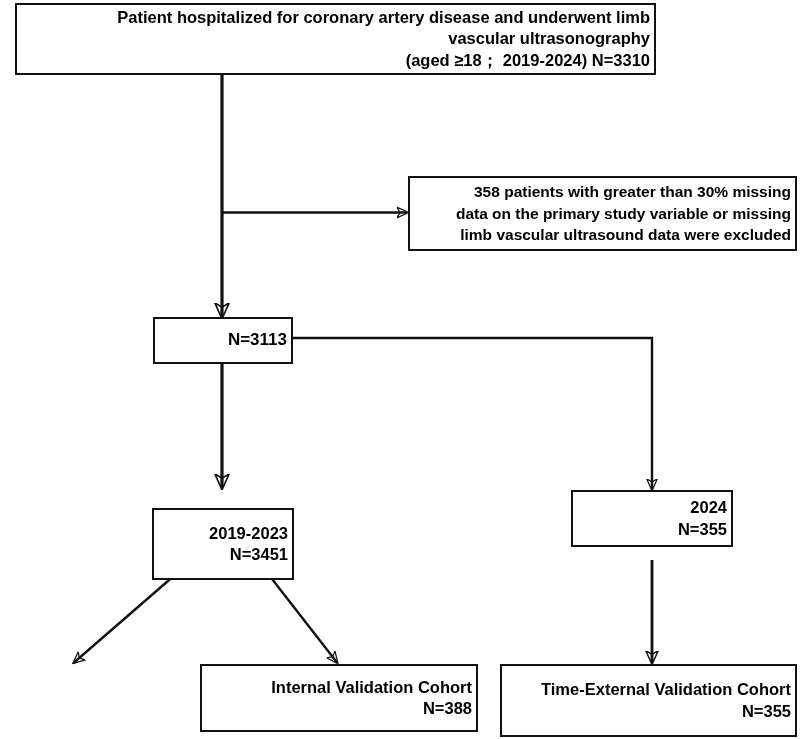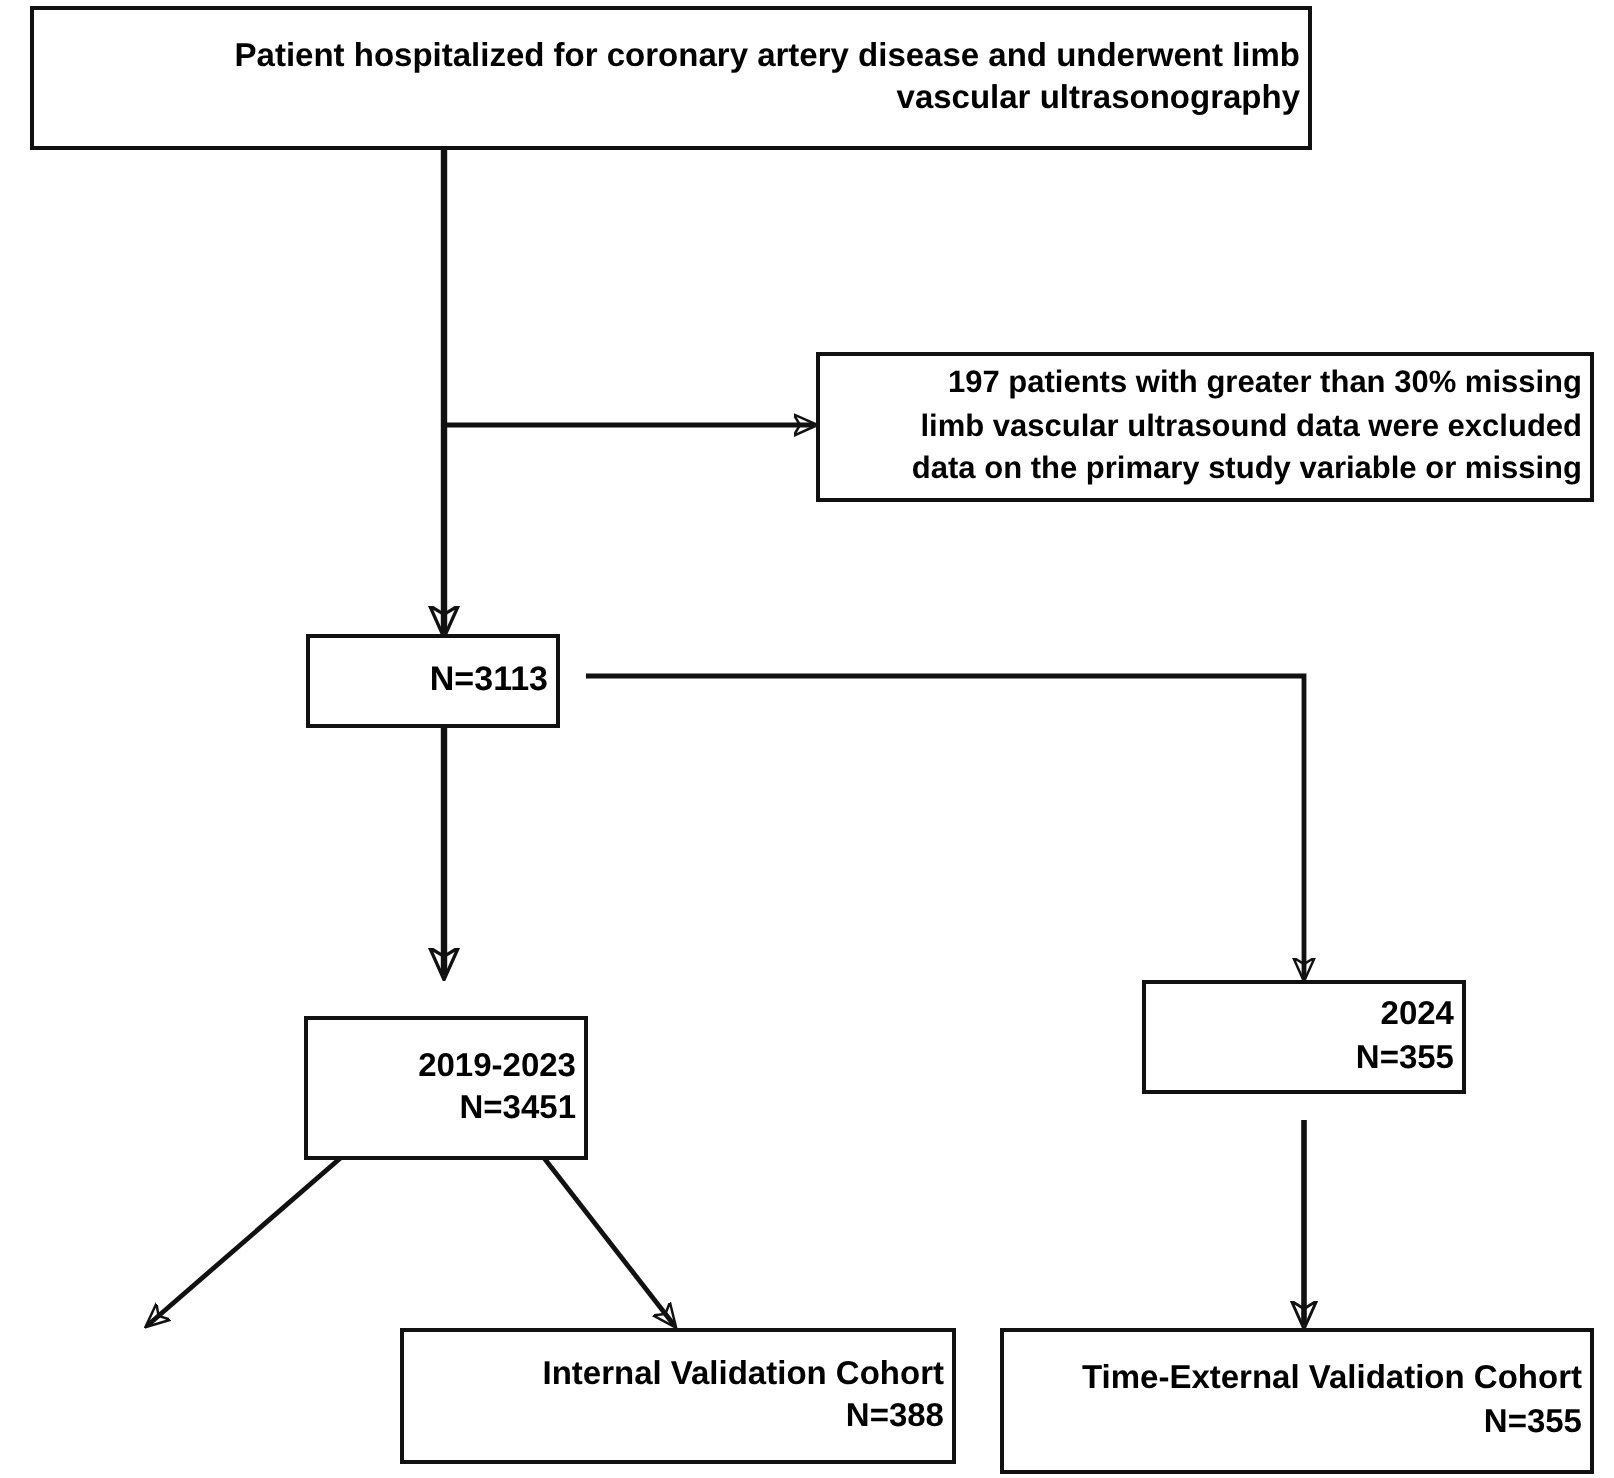--- a/index.html
+++ b/index.html
@@ -42,21 +42,21 @@
   #node-source {
     left: 15px; top: 3px; width: 641px; height: 72px;
     font-size: 16.5px;
   }
   #node-excluded {
     left: 408px; top: 176px; width: 389px; height: 75px;
     font-size: 15.5px;
     line-height: 1.40;
   }
   #node-eligible {
-    left: 153px; top: 317px; width: 127px; height: 47px;
+    left: 153px; top: 317px; width: 140px; height: 47px;
     font-size: 17px;
   }
   #node-dev {
     left: 152px; top: 488px; width: 142px; height: 72px;
     font-size: 16.5px;
     margin-top: 20px;
   }
   #node-ext {
     left: 571px; top: 490px; width: 162px; height: 57px;
     font-size: 16.5px;
@@ -109,26 +109,27 @@
     <line x1="191" y1="561" x2="74" y2="662.5" stroke-width="2.4" marker-end="url(#arrow)"></line>
 
     <line x1="258" y1="561" x2="337" y2="662.5" stroke-width="2.4" marker-end="url(#arrow)"></line>
 
     <line x1="652" y1="560" x2="652" y2="662.5" stroke-width="2.8" marker-end="url(#arrow)"></line>
   </svg>
 
   <div class="node" id="node-source">
     <span class="ln">Patient hospitalized for coronary artery disease and underwent limb</span>
     <span class="ln">vascular ultrasonography</span>
+    <span class="ln">(aged ≥18； 2019-2024)  N=3310</span>
   </div>
 
   <div class="node" id="node-excluded">
-    <span class="ln">197 patients with greater than 30% missing</span>
+    <span class="ln">358 patients with greater than 30% missing</span>
+    <span class="ln">data on the primary study variable or missing</span>
     <span class="ln">limb vascular ultrasound data were excluded</span>
-    <span class="ln">data on the primary study variable or missing</span>
   </div>
 
   <div class="node" id="node-eligible">
     <span class="ln">N=3113</span>
   </div>
 
   <div class="node" id="node-dev">
     <span class="ln">2019-2023</span>
     <span class="ln">N=3451</span>
   </div>

